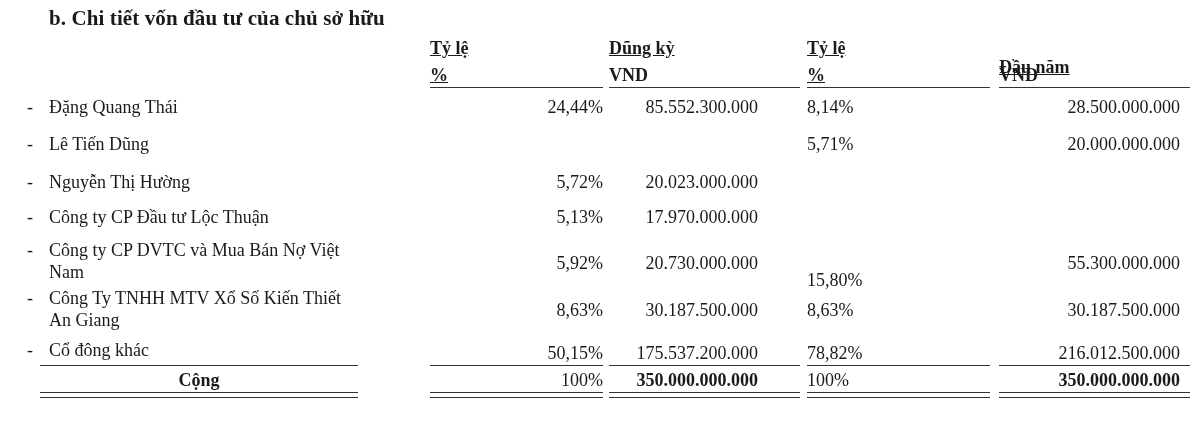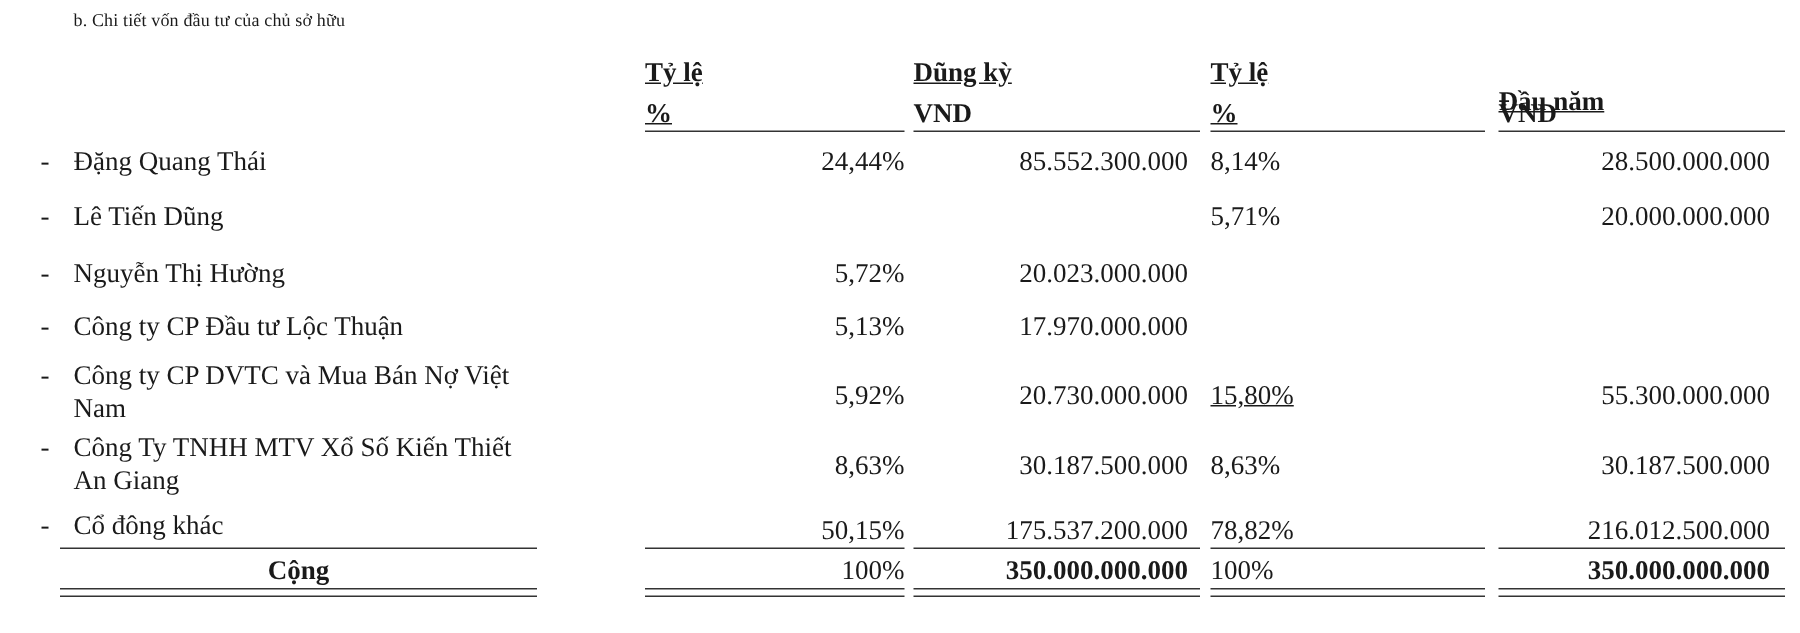--- a/index.html
+++ b/index.html
@@ -3,35 +3,35 @@
 <meta charset="utf-8">
 <style>
   html, body { margin: 0; padding: 0; background: #ffffff; }
   body {
     width: 1200px; height: 422px; position: relative; overflow: hidden;
     font-family: "Liberation Serif", "DejaVu Serif", serif;
     color: #1a1a1a;
   }
   .title {
     position: absolute; left: 49px; top: 6px;
-    font-size: 12px; font-weight: normal; letter-spacing: 0.1px;
+    font-size: 21px; font-weight: bold; letter-spacing: 0.1px;
   }
   .hdr {
     position: absolute; font-size: 18px; font-weight: bold; line-height: 24px;
   }
   .hdr.center { text-align: left; text-decoration: underline; }
   .hdr.right { text-align: left; }
   .rule { position: absolute; height: 0; border-top: 1.6px solid #333; }
   .drule { position: absolute; height: 4px; border-top: 1.6px solid #333; border-bottom: 1.6px solid #333; }
   .row { position: absolute; left: 0; width: 1200px; font-size: 18px; line-height: 24px; }
   .dash { position: absolute; left: 27px; }
   .label { position: absolute; left: 49px; width: 340px; }
   .cell { position: absolute; }
   .c1 { left: 430px; width: 173px; text-align: right; }
-  .c2 { left: 609px; width: 183px; text-align: right; }
+  .c2 { left: 575px; width: 183px; text-align: right; }
   .c3 { left: 807px; width: 183px; text-align: left; }
   .c4 { left: 999px; width: 181px; text-align: right; }
   .bold { font-weight: bold; }
   .total-label { position: absolute; left: 40px; width: 318px; text-align: center; font-weight: bold; }
 </style>
 </head>
 <body>
 
 <div class="title">b. Chi tiết vốn đầu tư của chủ sở hữu</div>
 
@@ -92,21 +92,21 @@
   <span class="cell c3"></span>
   <span class="cell c4"></span>
 </div>
 
 <div class="row" style="top:238px;">
   <span class="dash">-</span>
   <span class="label">Công ty CP DVTC và Mua Bán Nợ Việt</span>
   <span class="label" style="top:22px;">Nam</span>
   <span class="cell c1" style="top:13px;">5,92%</span>
   <span class="cell c2" style="top:13px;">20.730.000.000</span>
-  <span class="cell c3" style="top:13px;text-decoration:underline;">15,80%</span>
+  <span class="cell c3" style="top:30px;">15,80%</span>
   <span class="cell c4" style="top:13px;">55.300.000.000</span>
 </div>
 
 <div class="row" style="top:286px;">
   <span class="dash">-</span>
   <span class="label">Công Ty TNHH MTV Xổ Số Kiến Thiết</span>
   <span class="label" style="top:22px;">An Giang</span>
   <span class="cell c1" style="top:12px;">8,63%</span>
   <span class="cell c2" style="top:12px;">30.187.500.000</span>
   <span class="cell c3" style="top:12px;">8,63%</span>

